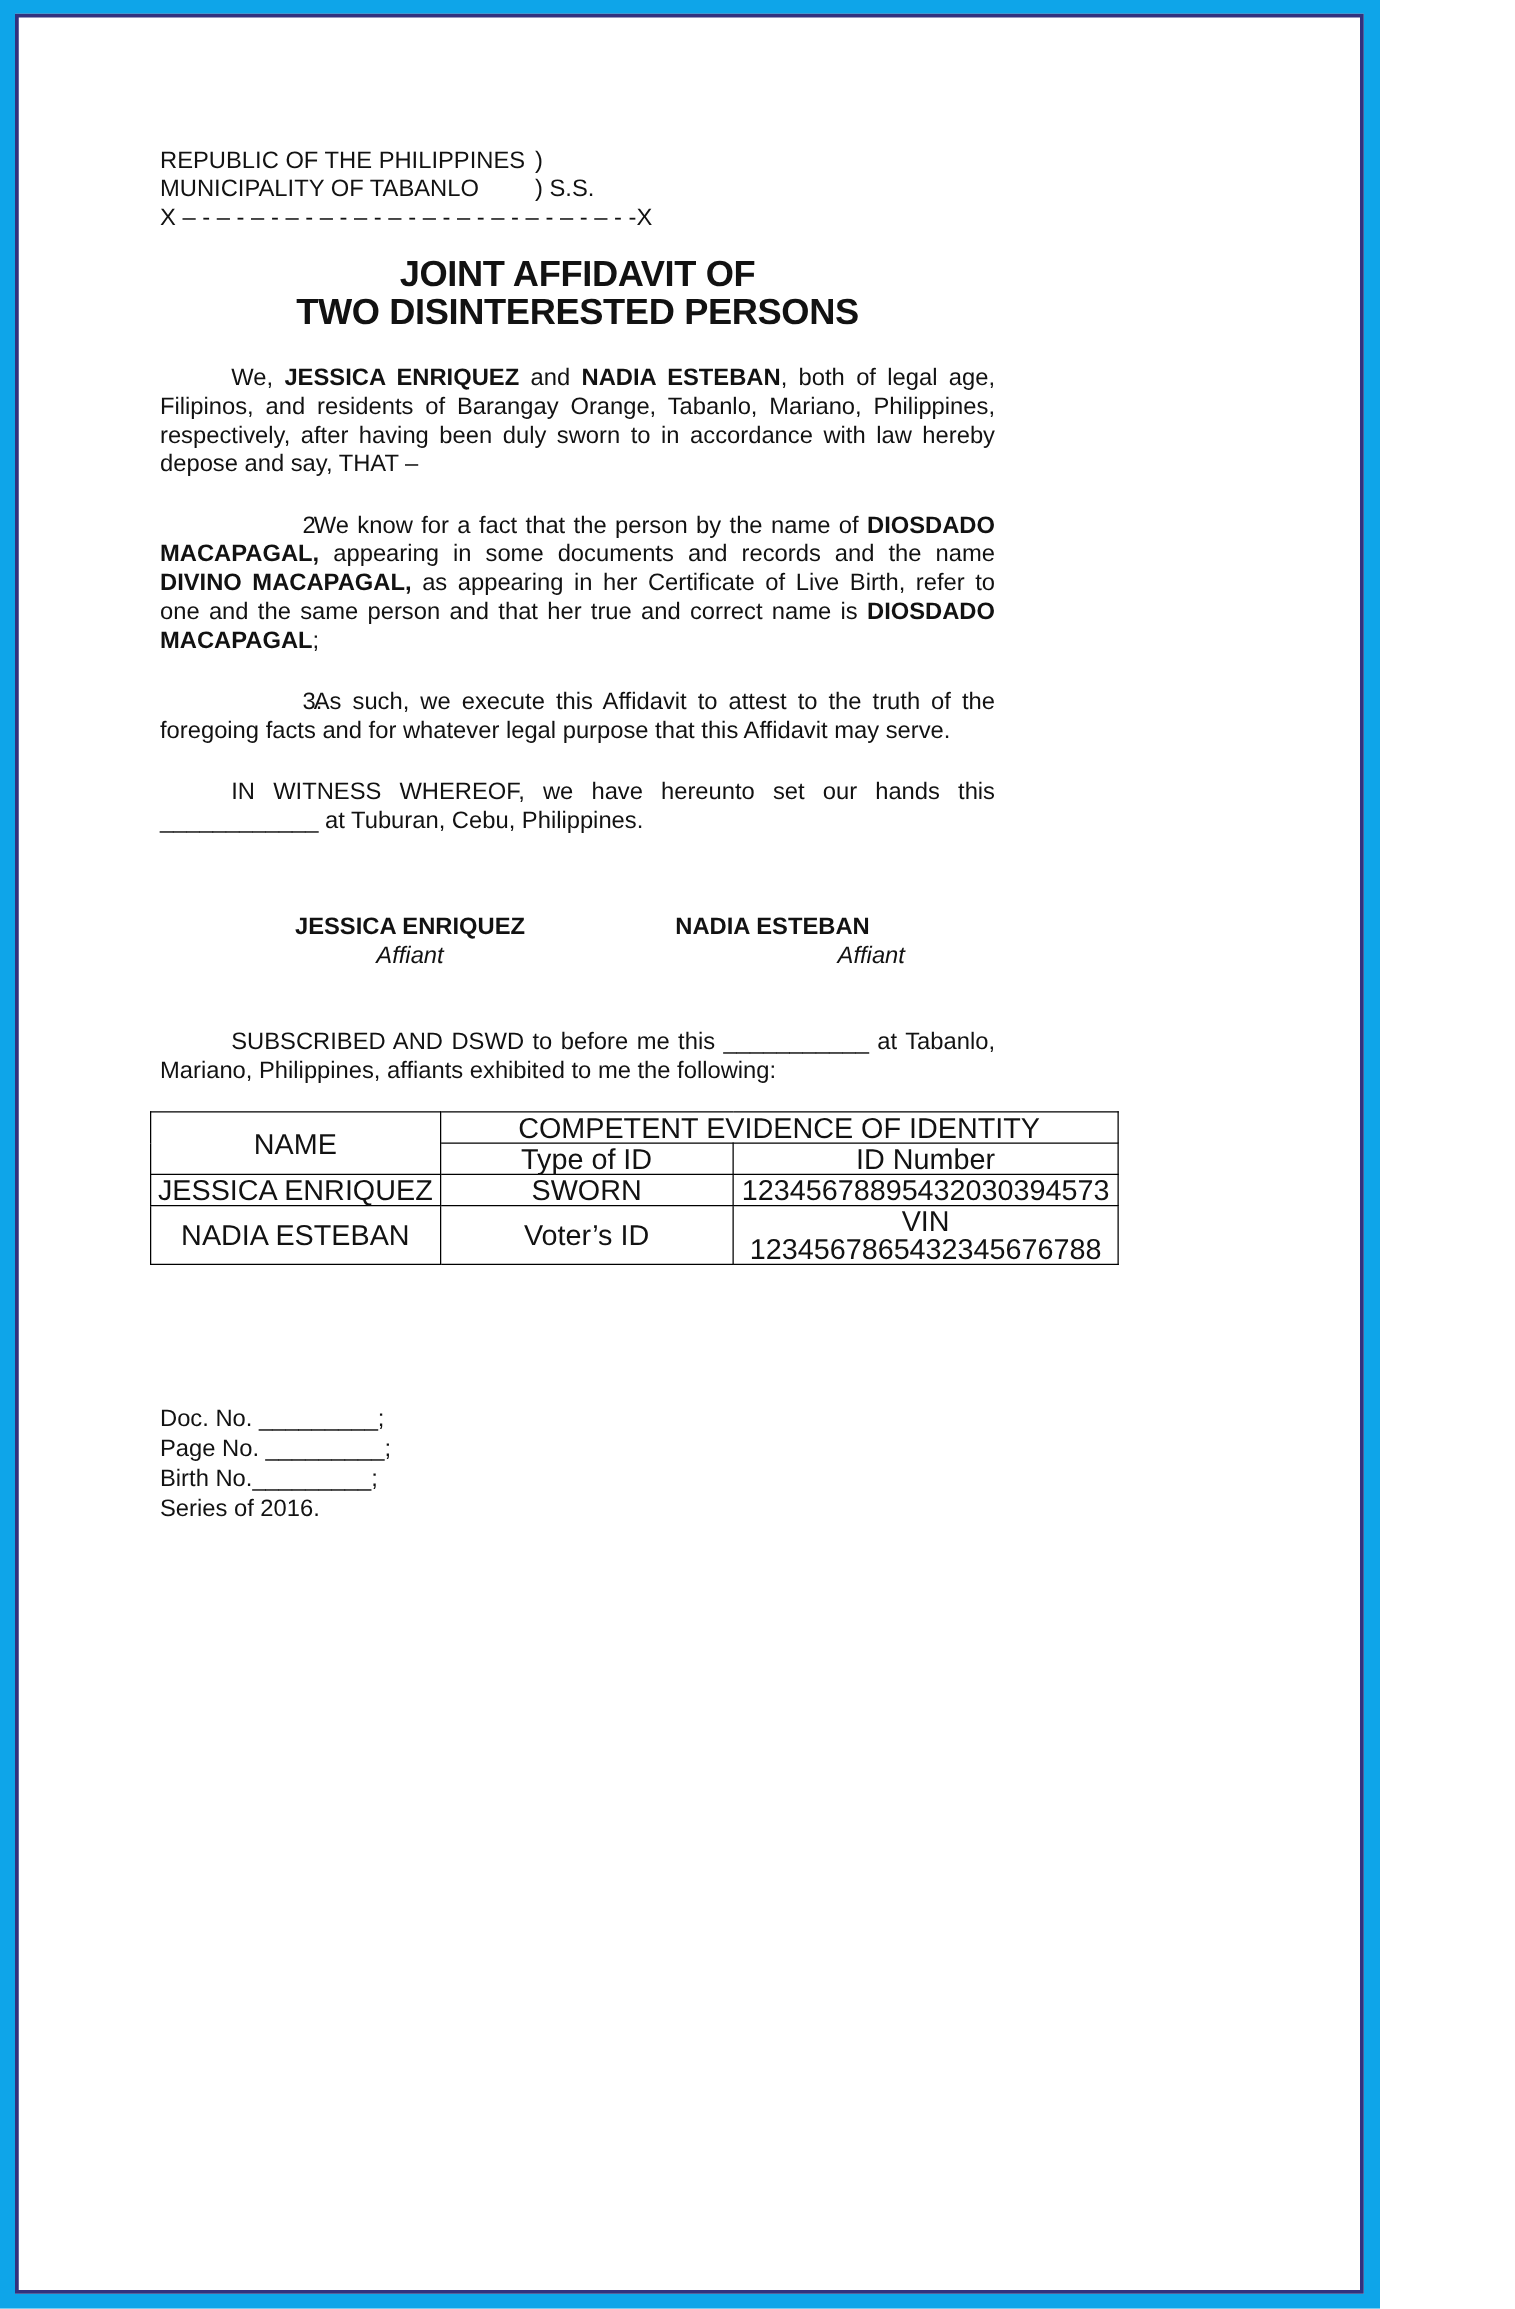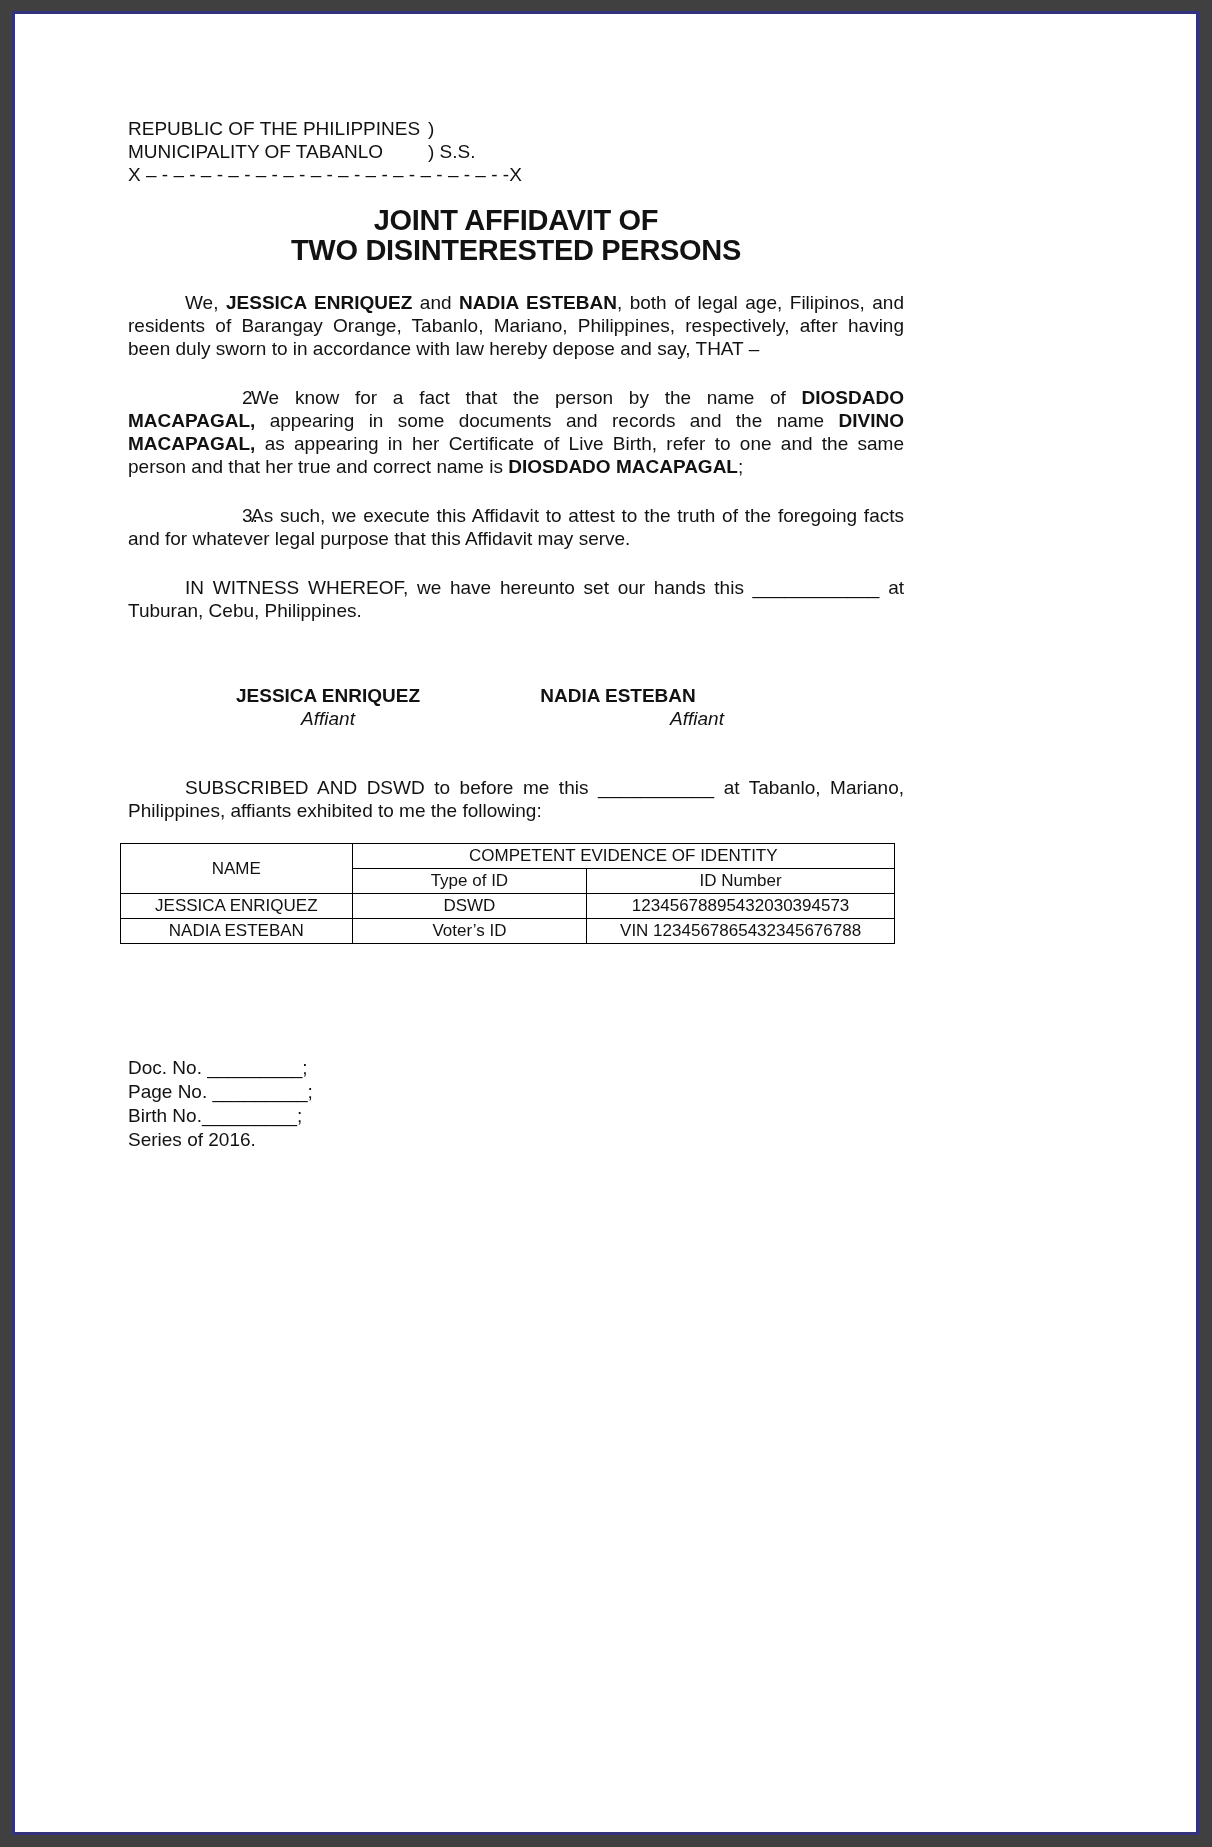--- a/index.html
+++ b/index.html
@@ -1,21 +1,21 @@
 <!DOCTYPE html>
 <html style="--border-navy: #32327e;"><head>
 <meta charset="utf-8">
 <style>
   * { box-sizing: border-box; }
   html, body { margin: 0; padding: 0; background: #ffffff; }
 
   .page {
-    width: 1212px;
+    width: 1104px;
     height: 1847px;
-    background: #404040;
+    background: #0ea5e9;
     padding: 11px 13px 12px 12px;
     position: relative;
   }
   .frame {
     width: 100%;
     height: 100%;
     border: 3px solid var(--border-navy, #32327e);
     padding: 103px 292px 20px 113px;
     overflow: hidden;
     background: #ffffff;
@@ -57,21 +57,21 @@
   .sig-role { font-style: italic; }
   .sig2 .sig-role { padding-left: 158px; }
 
   .subscribed { margin-top: 46px; }
 
   .idtable {
     border-collapse: collapse;
     margin-top: 21px;
     margin-left: -8px;
     width: 775px;
-    font-size: 17px;
+    font-size: 23px;
     line-height: 22px;
   }
   .idtable td {
     border: 1px solid #000000;
     padding: 1px 4px;
     text-align: center;
     font-weight: normal;
     vertical-align: middle;
   }
   .idtable .name-col { width: 232px; }
@@ -126,21 +126,21 @@
           <tr>
             <td rowspan="2" class="name-col">NAME</td>
             <td colspan="2">COMPETENT EVIDENCE OF IDENTITY</td>
           </tr>
           <tr>
             <td class="type-col">Type of ID</td>
             <td class="id-col">ID Number</td>
           </tr>
           <tr>
             <td>JESSICA ENRIQUEZ</td>
-            <td>DSWD</td>
+            <td>SWORN</td>
             <td>12345678895432030394573</td>
           </tr>
           <tr>
             <td>NADIA ESTEBAN</td>
             <td>Voter’s ID</td>
             <td>VIN 1234567865432345676788</td>
           </tr>
         </tbody>
       </table>
 

